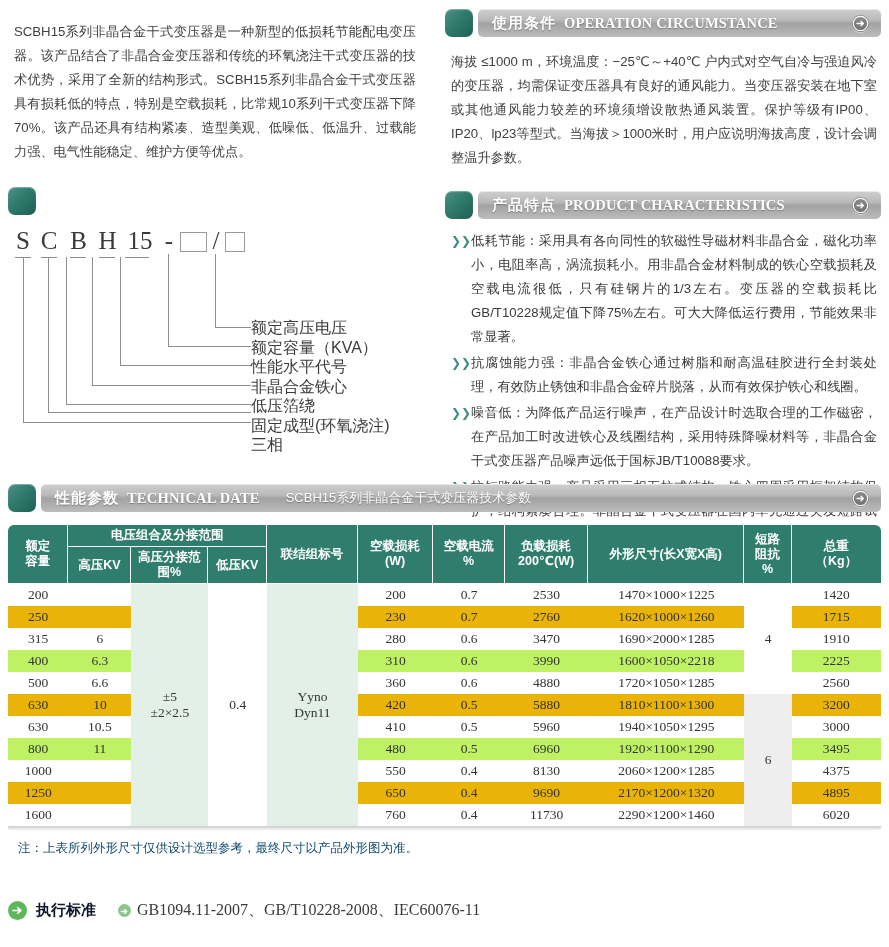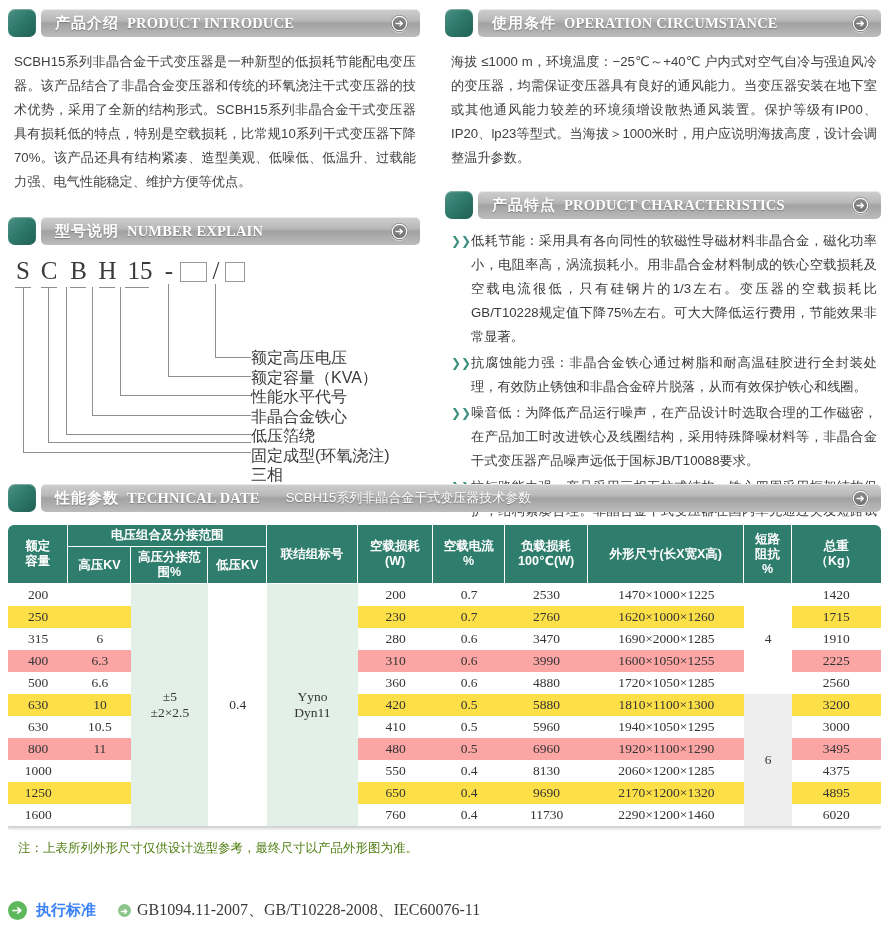--- a/index.html
+++ b/index.html
@@ -105,90 +105,65 @@
   }
   table.param thead tr:first-child th:first-child { border-top-left-radius: 6px; }
   table.param thead tr:first-child th:last-child  { border-top-right-radius: 6px; }
   table.param td {
     text-align: center; padding: 3px 2px; vertical-align: middle;
     font-family: "Liberation Serif","DejaVu Serif",serif;
     font-size: 13.5px; color: #333; height: 21px; line-height: 16px;
     border: none;
   }
   tr.r-white td { background: #ffffff; }
-  tr.r-mint  td { background: #fde047; }
-  tr.r-gray  td { background: #fca5a5; }
+  tr.r-mint  td { background: #eab308; }
+  tr.r-gray  td { background: #bef264; }
   td.merge-mint { background: #e2f0e8 !important; }
   td.merge-white { background: #ffffff !important; }
   td.merge-gray { background: #eeeeee !important; }
   .tbl-shadow {
     width: 873px; height: 5px;
     background: linear-gradient(to bottom, rgba(140,140,140,.45), rgba(255,255,255,0));
     border-radius: 0 0 4px 4px;
   }
-  .note { font-size: 12.5px; color: #4d7c0f; margin-top: 9px; padding-left: 10px; }
+  .note { font-size: 12.5px; color: #0c4a6e; margin-top: 9px; padding-left: 10px; }
 
   
   .footer { position: absolute; left: 8px; top: 900px; display: flex; align-items: center; }
   .f-circle {
     width: 19px; height: 19px; border-radius: 50%;
     background: #5db85c; position: relative; flex: 0 0 19px;
   }
   .f-circle.small { width: 13px; height: 13px; flex: 0 0 13px; background: #8cc68a; }
   .f-title {
-    font-size: 15px; font-weight: bold; color: #3b82f6;
+    font-size: 15px; font-weight: bold; color: #0f172a;
     margin-left: 9px; white-space: nowrap;
   }
   .f-std {
     font-family: "Liberation Serif","DejaVu Serif",serif;
     font-size: 16px; color: #3a3a3a; margin-left: 6px; white-space: nowrap;
   }
   .f-gap { width: 22px; }
 </style>
 </head>
 <body>
 
 <div class="page">
 
   <div class="col-left">
 
     <div class="blk">
-      <div class="sec-head">
-        <div class="sec-accent"></div>
-        <div class="sec-bar">
-          <span class="sec-cn">产品介绍</span>
-          <span class="sec-en">PRODUCT INTRODUCE</span>
-          <span class="sec-spacer"></span>
-          <span class="sec-arrow">
-            <svg width="17" height="17" viewBox="0 0 17 17">
-                <circle cx="8.5" cy="8.5" r="7.2" fill="none" stroke="#ffffff" stroke-width="1.2"></circle>
-                <path d="M5 8.5 H11 M9 6.3 L11.4 8.5 L9 10.7" fill="none" stroke="#ffffff" stroke-width="1.3" stroke-linecap="round" stroke-linejoin="round"></path>
-              </svg>
-          </span>
-        </div>
-      </div>
       <div class="blk-body">
         <p class="para">SCBH15系列非晶合金干式变压器是一种新型的低损耗节能配电变压器。该产品结合了非晶合金变压器和传统的环氧浇注干式变压器的技术优势，采用了全新的结构形式。SCBH15系列非晶合金干式变压器具有损耗低的特点，特别是空载损耗，比常规10系列干式变压器下降70%。该产品还具有结构紧凑、造型美观、低噪低、低温升、过载能力强、电气性能稳定、维护方便等优点。</p>
       </div>
     </div>
 
     <div class="blk" style="margin-top:22px;">
       <div class="sec-head">
         <div class="sec-accent"></div>
-        <div class="sec-bar">
-          <span class="sec-cn">型号说明</span>
-          <span class="sec-en">NUMBER EXPLAIN</span>
-          <span class="sec-spacer"></span>
-          <span class="sec-arrow">
-            <svg width="17" height="17" viewBox="0 0 17 17">
-                <circle cx="8.5" cy="8.5" r="7.2" fill="none" stroke="#ffffff" stroke-width="1.2"></circle>
-                <path d="M5 8.5 H11 M9 6.3 L11.4 8.5 L9 10.7" fill="none" stroke="#ffffff" stroke-width="1.3" stroke-linecap="round" stroke-linejoin="round"></path>
-              </svg>
-          </span>
-        </div>
       </div>
 
       <div class="model-wrap">
 
         <div class="model-code">
           <span class="mc-ch" style="width:22px;">S</span>
           <span class="mc-ch" style="width:30px;">C</span>
           <span class="mc-ch" style="width:29px;">B</span>
           <span class="mc-ch" style="width:29px;">H</span>
           <span class="mc-ch" style="width:36px;">15</span>
@@ -327,21 +302,21 @@
           <th rowspan="2" style="width:80px;">
             <span style="white-space:pre-line;">空载损耗
 (W)</span>
           </th>
           <th rowspan="2" style="width:76px;">
             <span style="white-space:pre-line;">空载电流
 %</span>
           </th>
           <th rowspan="2" style="width:87px;">
             <span style="white-space:pre-line;">负载损耗
-100℃(W)</span>
+200℃(W)</span>
           </th>
           <th rowspan="2" style="width:161px;">外形尺寸(长X宽X高)</th>
           <th rowspan="2" style="width:50px;">
             <span style="white-space:pre-line;">短路
 阻抗
 %</span>
           </th>
           <th rowspan="2" style="width:93px;border-right:none;">
             <span style="white-space:pre-line;">总重
 （Kg）</span>
@@ -394,21 +369,21 @@
           <td>1690×2000×1285</td>
           <td>1910</td>
         </tr>
 
         <tr class="r-gray">
           <td>400</td>
           <td>6.3</td>
           <td>310</td>
           <td>0.6</td>
           <td>3990</td>
-          <td>1600×1050×1255</td>
+          <td>1600×1050×2218</td>
           <td>2225</td>
         </tr>
 
         <tr class="r-white">
           <td>500</td>
           <td>6.6</td>
           <td>360</td>
           <td>0.6</td>
           <td>4880</td>
           <td>1720×1050×1285</td>

